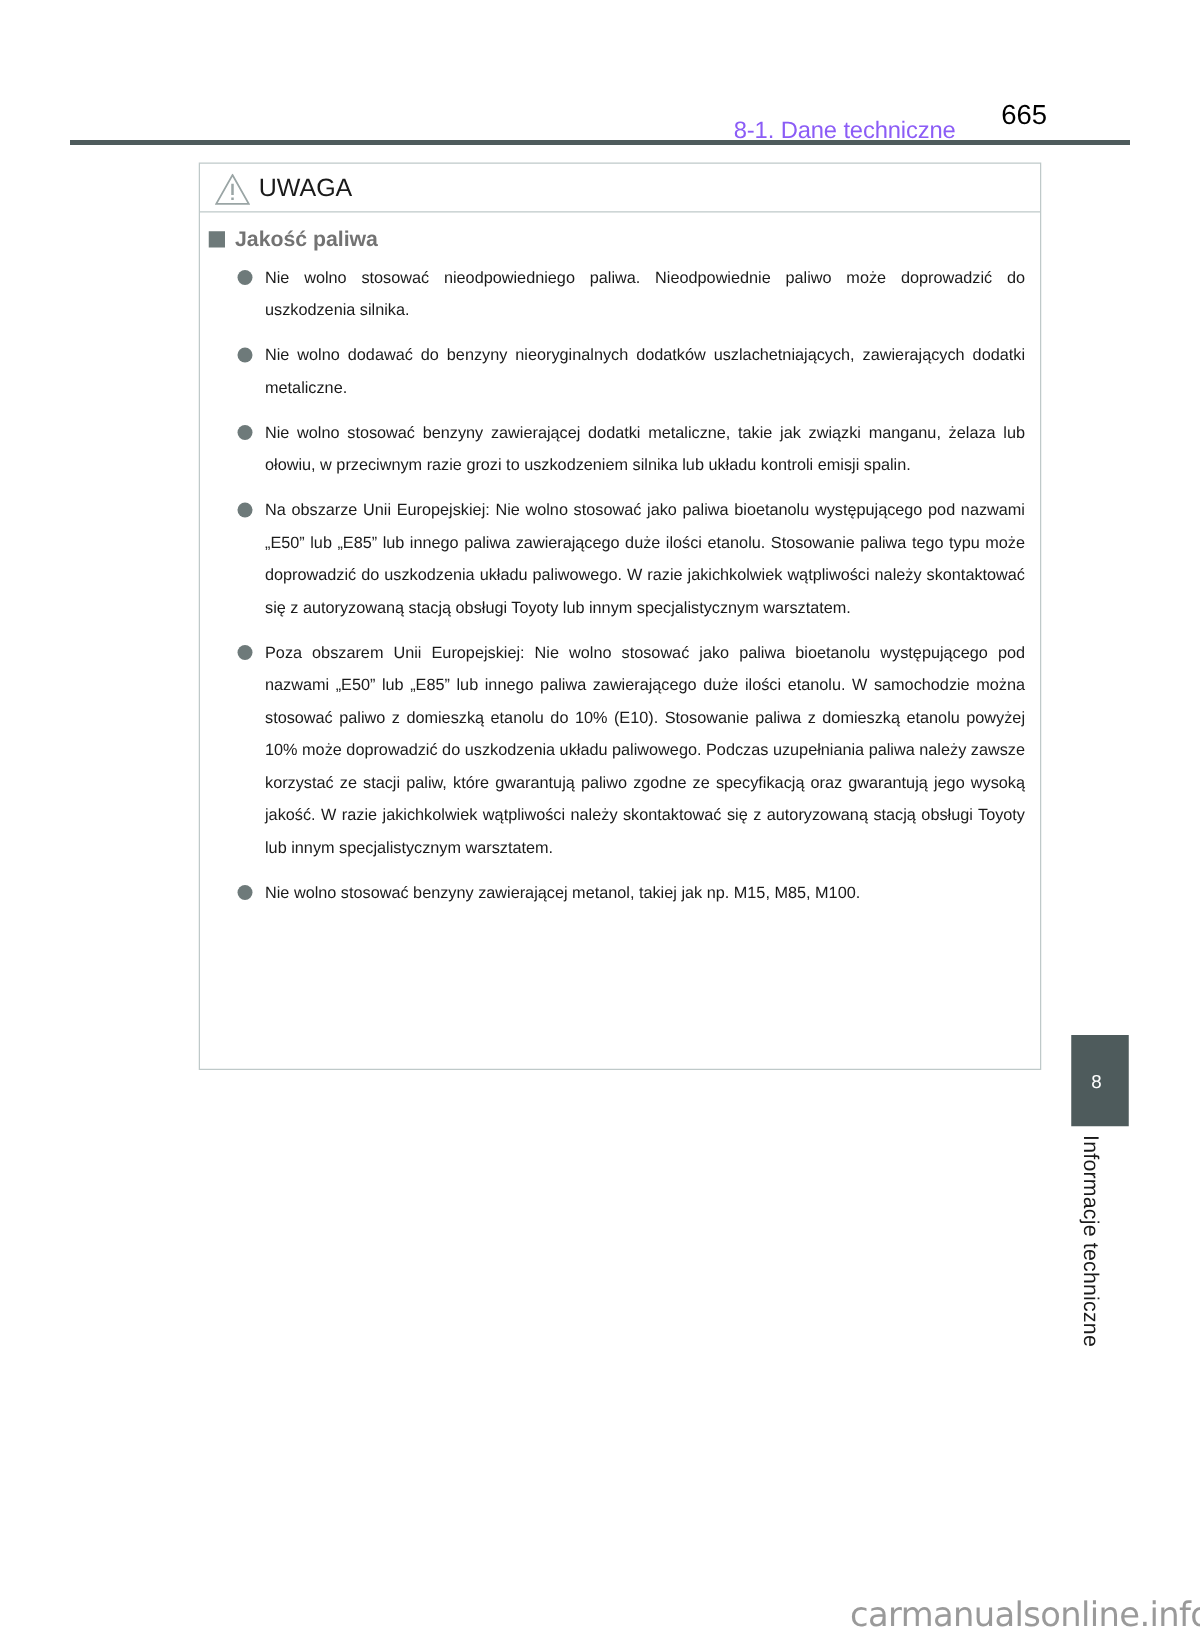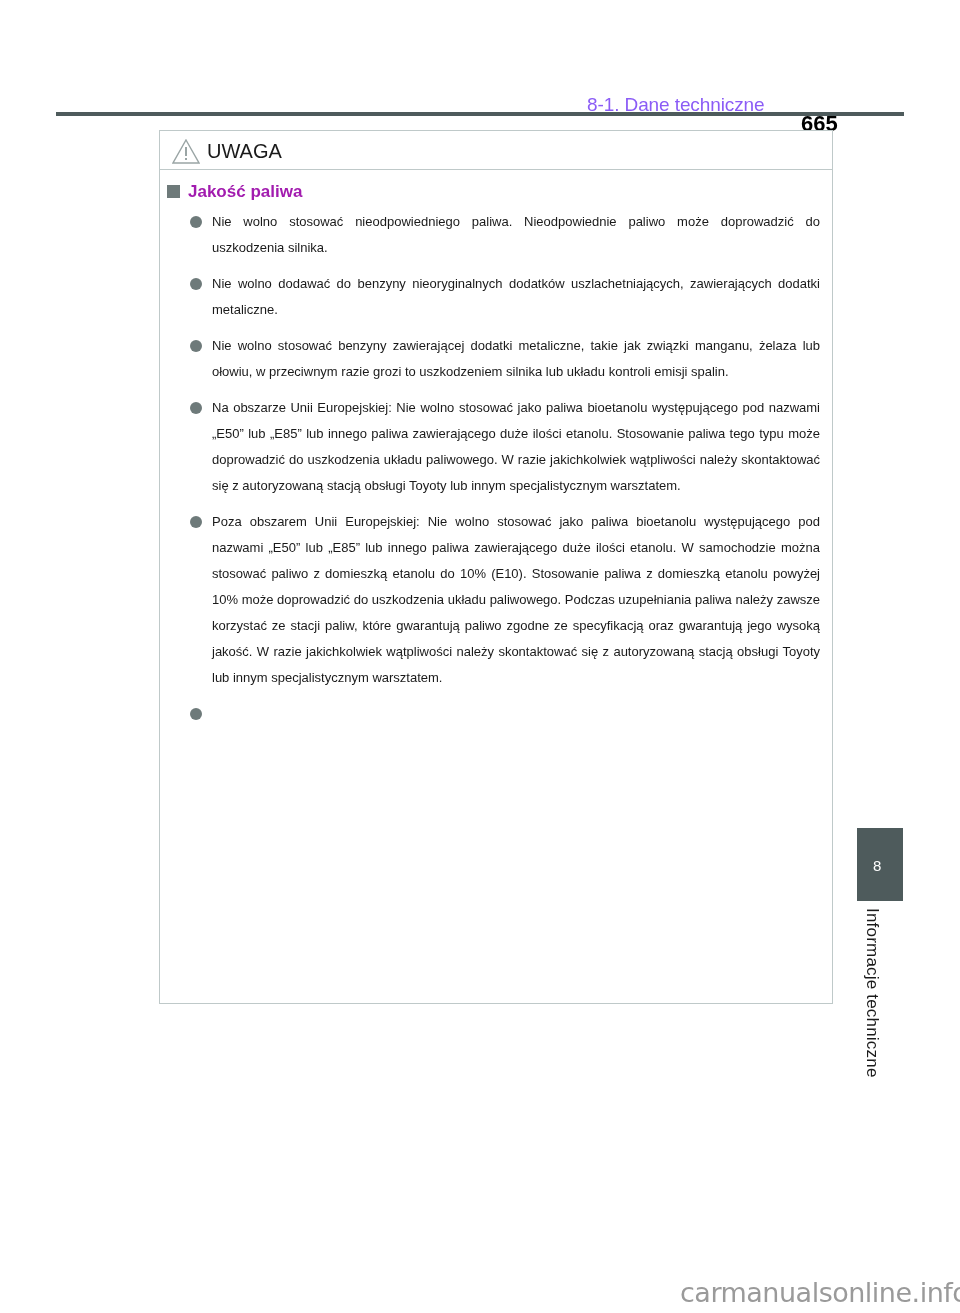--- a/index.html
+++ b/index.html
@@ -6,41 +6,41 @@
   body {
     width: 960px; height: 1313px; background: #ffffff; position: relative; overflow: hidden;
     font-family: "Liberation Sans", sans-serif; color: #1a1a1a;
   }
   .header-section {
     position: absolute; left: 587px; top: 94px;
     font-size: 19px; color: #8b5cf6; letter-spacing: -0.1px;
   }
   .header-page {
     position: absolute; left: 801px; top: 79px;
-    font-size: 22px; font-weight: bold; color: #000; margin-top: 32px;
+    font-size: 22px; font-weight: normal; color: #000;
   }
   .header-rule {
     position: absolute; left: 56px; top: 112px; width: 848px; height: 4px;
     background: #4e5b5c;
   }
   .warning-box {
-    position: absolute; left: 159px; top: 130px; width: 674px; height: 874px;
+    position: absolute; left: 159px; top: 130px; width: 674px; height: 726px;
     border: 1px solid #bfc9c9; box-sizing: border-box;
   }
   .warning-head {
     height: 38px; border-bottom: 1px solid #bfc9c9; position: relative;
   }
   .warning-icon {
     position: absolute; left: 12px; top: 8px; width: 28px; height: 25px;
   }
   .warning-title {
     position: absolute; left: 47px; top: 9px; font-size: 20px; color: #1a1a1a;
   }
   .subhead {
-    position: absolute; left: 7px; top: 51px; font-size: 17px; font-weight: bold; color: #a21caf;
+    position: absolute; left: 7px; top: 51px; font-size: 17px; font-weight: bold; color: #737373;
   }
   .subhead .sq {
     display: inline-block; width: 13px; height: 13px; background: #6e7a7a;
     margin-right: 8px; vertical-align: -1px;
   }
   .bullets {
     position: absolute; left: 28px; top: 78px; width: 632px;
     margin: 0; padding: 0; list-style: none;
   }
   .bullets li {
@@ -103,20 +103,21 @@
     <li>
         <span class="dot"></span>
         <span class="para">Na obszarze Unii Europejskiej: Nie wolno stosować jako paliwa bioetanolu występującego pod nazwami „E50” lub „E85” lub innego paliwa zawierają­cego duże ilości etanolu. Stosowanie paliwa tego typu może doprowadzić do uszkodzenia układu paliwowego. W razie jakichkolwiek wątpliwości na­leży skontaktować się z autoryzowaną stacją obsługi Toyoty lub innym specjalistycznym warsztatem.</span>
       </li>
     <li>
         <span class="dot"></span>
         <span class="para">Poza obszarem Unii Europejskiej: Nie wolno stosować jako paliwa bioeta­nolu występującego pod nazwami „E50” lub „E85” lub innego paliwa za­wierającego duże ilości etanolu. W samochodzie można stosować paliwo z domieszką etanolu do 10% (E10). Stosowanie paliwa z domieszką eta­nolu powyżej 10% może doprowadzić do uszkodzenia układu paliwowego. Podczas uzupełniania paliwa należy zawsze korzystać ze stacji paliw, któ­re gwarantują paliwo zgodne ze specyfikacją oraz gwarantują jego wyso­ką jakość. W razie jakichkolwiek wątpliwości należy skontaktować się z au­toryzowaną stacją obsługi Toyoty lub innym specjalistycznym warsztatem.</span>
       </li>
     <li>
         <span class="dot"></span>
+        <span class="para" style="text-align:justify;text-align-last:left">Nie wolno stosować benzyny zawierającej metanol, takiej jak np. M15, M85, M100.</span>
       </li>
   </ul>
 </div>
 
 <div class="side-tab">
     <span>8</span>
   </div>
 <div class="side-label">Informacje techniczne</div>
 
 <div class="watermark">carmanualsonline.info</div>

